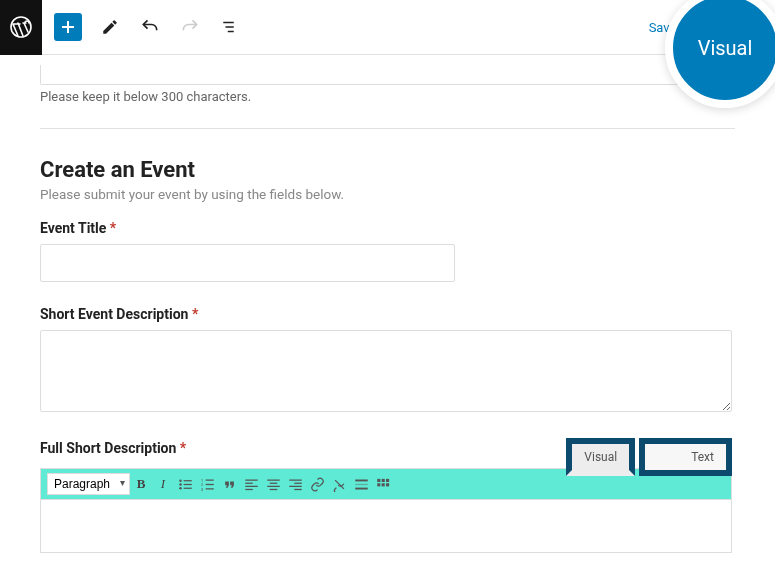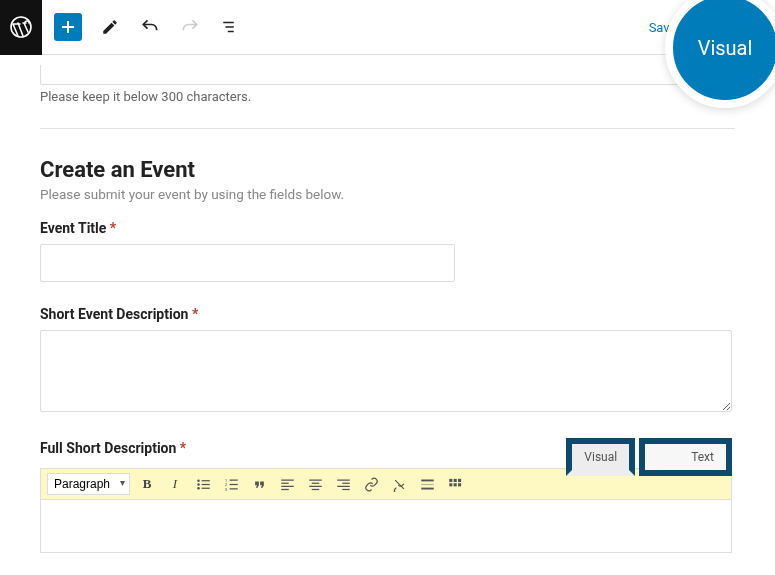--- a/index.html
+++ b/index.html
@@ -31,21 +31,21 @@
   .text-input { width: 415px; height: 38px; border: 1px solid #ddd; border-radius: 2px; margin-bottom: 24px; padding: 6px; font-size: 14px; }
   .textarea-short { width: 692px; height: 82px; border: 1px solid #ddd; border-radius: 2px; resize: both; margin-bottom: 24px; font-size: 14px; padding: 6px; }
 
   .full-desc-wrap { width: 692px; position: relative; }
   .tabs { position: absolute; right: 0; top: -30px; display: flex; }
   .tab { padding: 6px 12px; font-size: 12px; color: #555; background: #f7f7f7; border: 6px solid #0c4a6e; cursor: pointer; }
   .tab.active { background: #ededed; border-bottom-color: #ededed; }
   .tab + .tab { margin-left: 4px; padding-left: 46px; }
 
   .editor { border: 1px solid #ddd; }
-  .editor-toolbar { background: #fef9c3; border-bottom: 1px solid #ddd; padding: 4px 6px; display: flex; align-items: center; gap: 6px; }
+  .editor-toolbar { background: #5eead4; border-bottom: 1px solid #ddd; padding: 4px 6px; display: flex; align-items: center; }
   .format-select { font-size: 12px; padding: 3px 18px 3px 6px; border: 1px solid #ddd; background: #fff; appearance: none; position: relative; min-width: 80px; }
   .format-wrap { position: relative; display: inline-block; }
   .format-wrap::after { content: "▾"; position: absolute; right: 5px; top: 4px; font-size: 10px; color: #555; pointer-events: none; }
   .ed-btn { width: 22px; height: 22px; display: flex; align-items: center; justify-content: center; font-size: 13px; color: #444; cursor: pointer; }
   .ed-btn.bold { font-weight: 700; font-family: serif; }
   .ed-btn.italic { font-style: italic; font-family: serif; }
   .editor-body { height: 52px; background: #fff; }
 </style>
 </head>
 <body>

